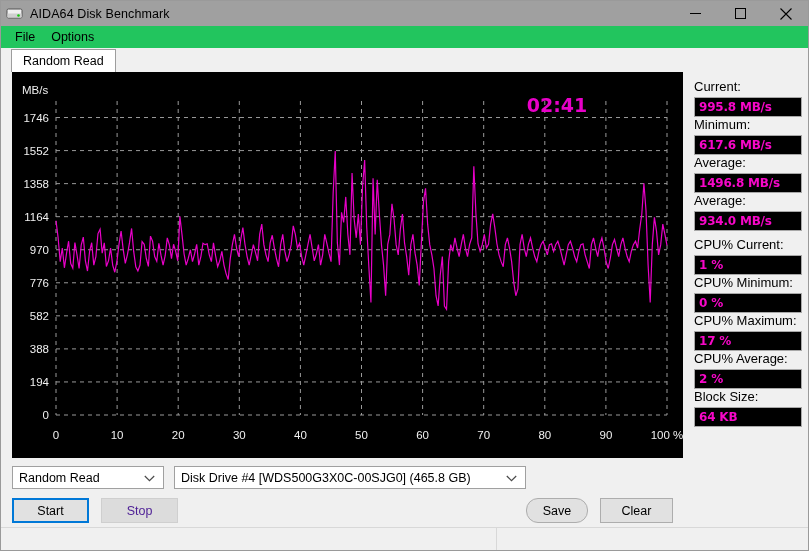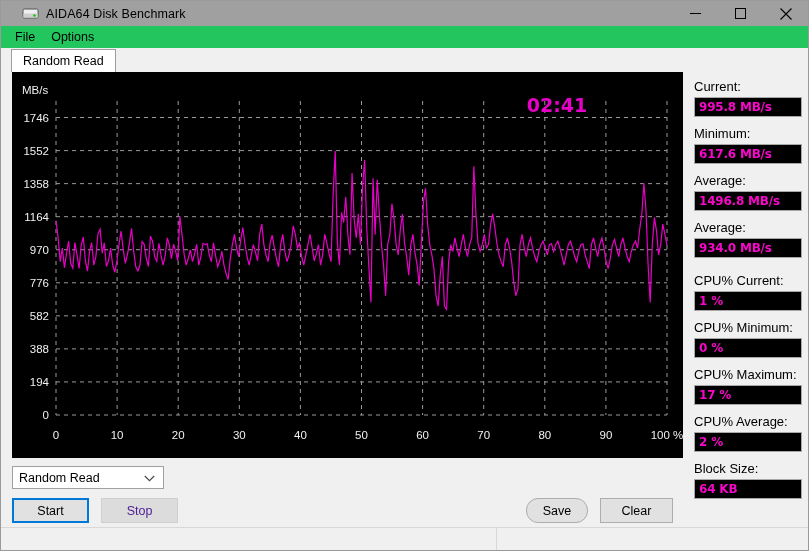--- a/index.html
+++ b/index.html
@@ -23,21 +23,20 @@
     border: 1px solid #9a9a9a;
   }
 
   
   .titlebar {
     height: 25px;
     background: #a0a0a0;
     display: flex; align-items: center;
     flex: none;
     position: relative;
-    padding-left: 16px;
   }
   .title-icon {
     width: 18px; height: 16px;
     margin-left: 5px; margin-right: 6px;
     position: relative;
     flex: none;
   }
   .title-text {
     font-size: 12.5px;
     color: #000;
@@ -179,21 +178,20 @@
     color: #000;
     margin-bottom: 3px;
   }
   .stat-box {
     height: 20px;
     background: #000;
     border: 1px solid #a8a8a8;
     box-sizing: border-box;
     display: flex; align-items: center;
     padding-left: 4px;
-    margin-bottom: 9px;
     width: 108px;
   }
   .stat-val {
     color: #f707c8;
     font-size: 12px;
     font-weight: bold;
     font-family: "DejaVu Sans", sans-serif;
     letter-spacing: -0.2px;
   }
   .stat-gap { height: 6px; }
@@ -310,20 +308,28 @@
       <div class="controls">
         <div class="row1">
           <div class="combo combo-mode">
             <span>Random Read</span>
             <span class="arrow">
               <svg width="11" height="7" viewBox="0 0 11 7">
                   <path d="M0.8 1 L5.5 5.6 L10.2 1" fill="none" stroke="#4a4a4a" stroke-width="1.2"></path>
                 </svg>
             </span>
           </div>
+          <div class="combo combo-drive">
+            <span>Disk Drive #4  [WDS500G3X0C-00SJG0]  (465.8 GB)</span>
+            <span class="arrow">
+              <svg width="11" height="7" viewBox="0 0 11 7">
+                  <path d="M0.8 1 L5.5 5.6 L10.2 1" fill="none" stroke="#4a4a4a" stroke-width="1.2"></path>
+                </svg>
+            </span>
+          </div>
         </div>
         <div class="row2">
           <div class="btn btn-start focus">Start</div>
           <div class="btn btn-stop disabled">Stop</div>
           <div class="right-btns">
             <div class="btn btn-save">Save</div>
             <div class="btn btn-clear">Clear</div>
           </div>
         </div>
       </div>

